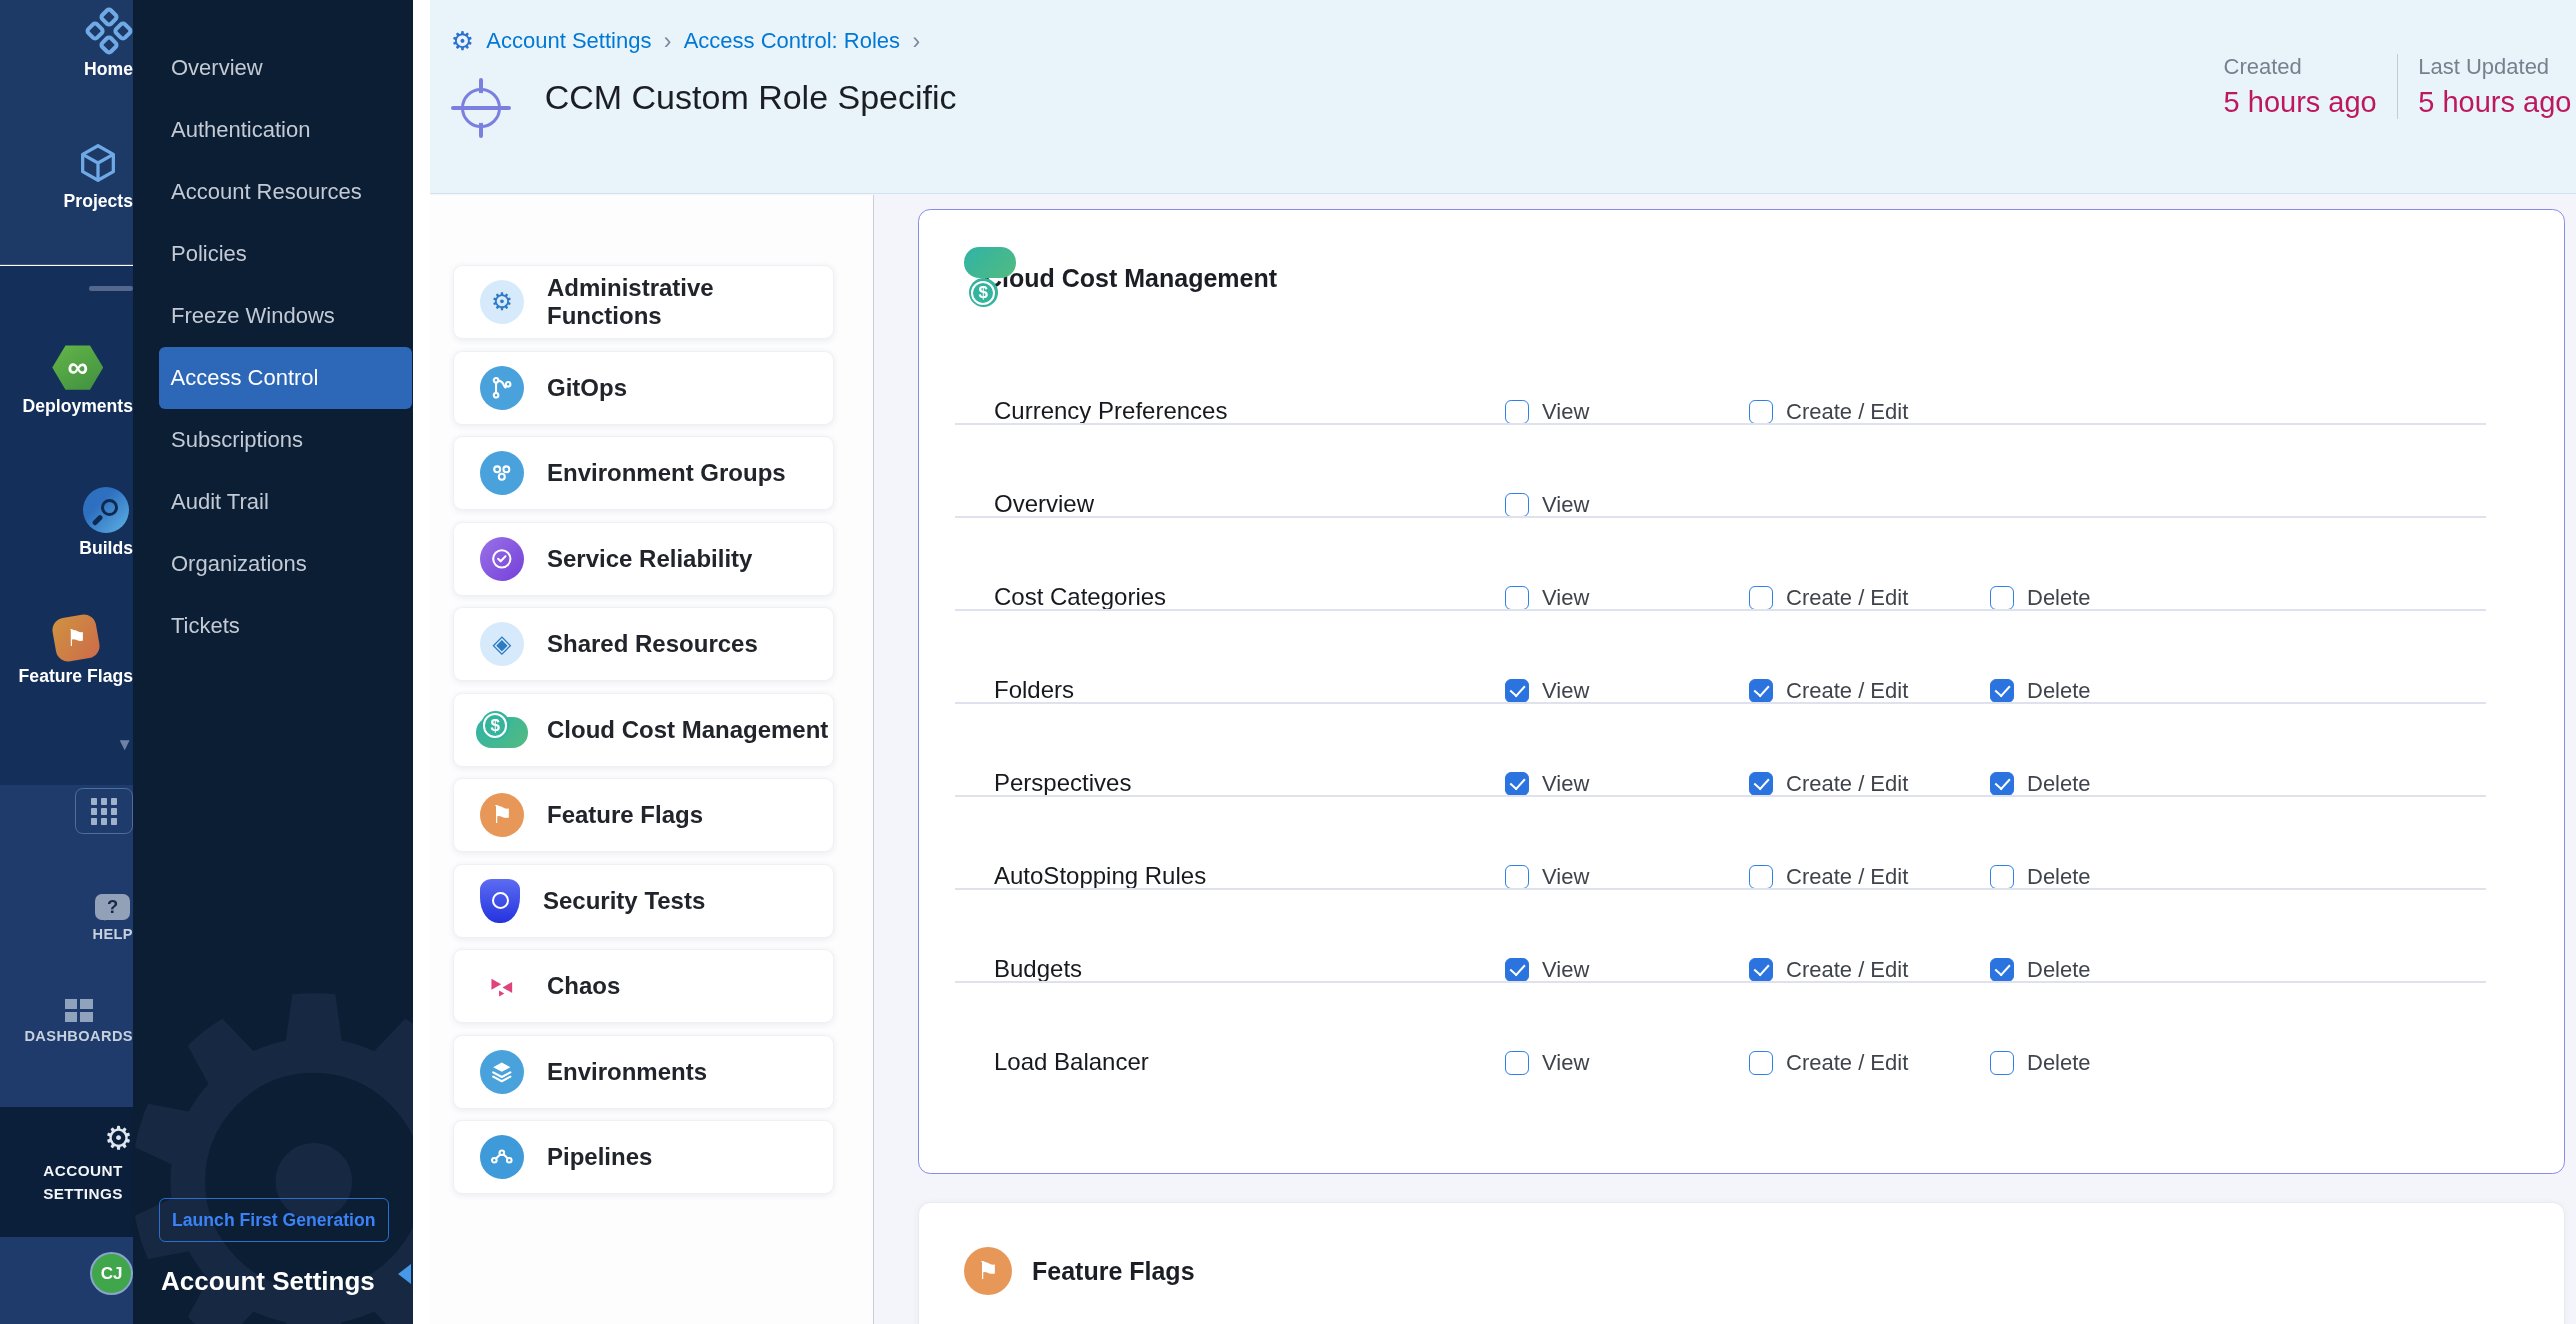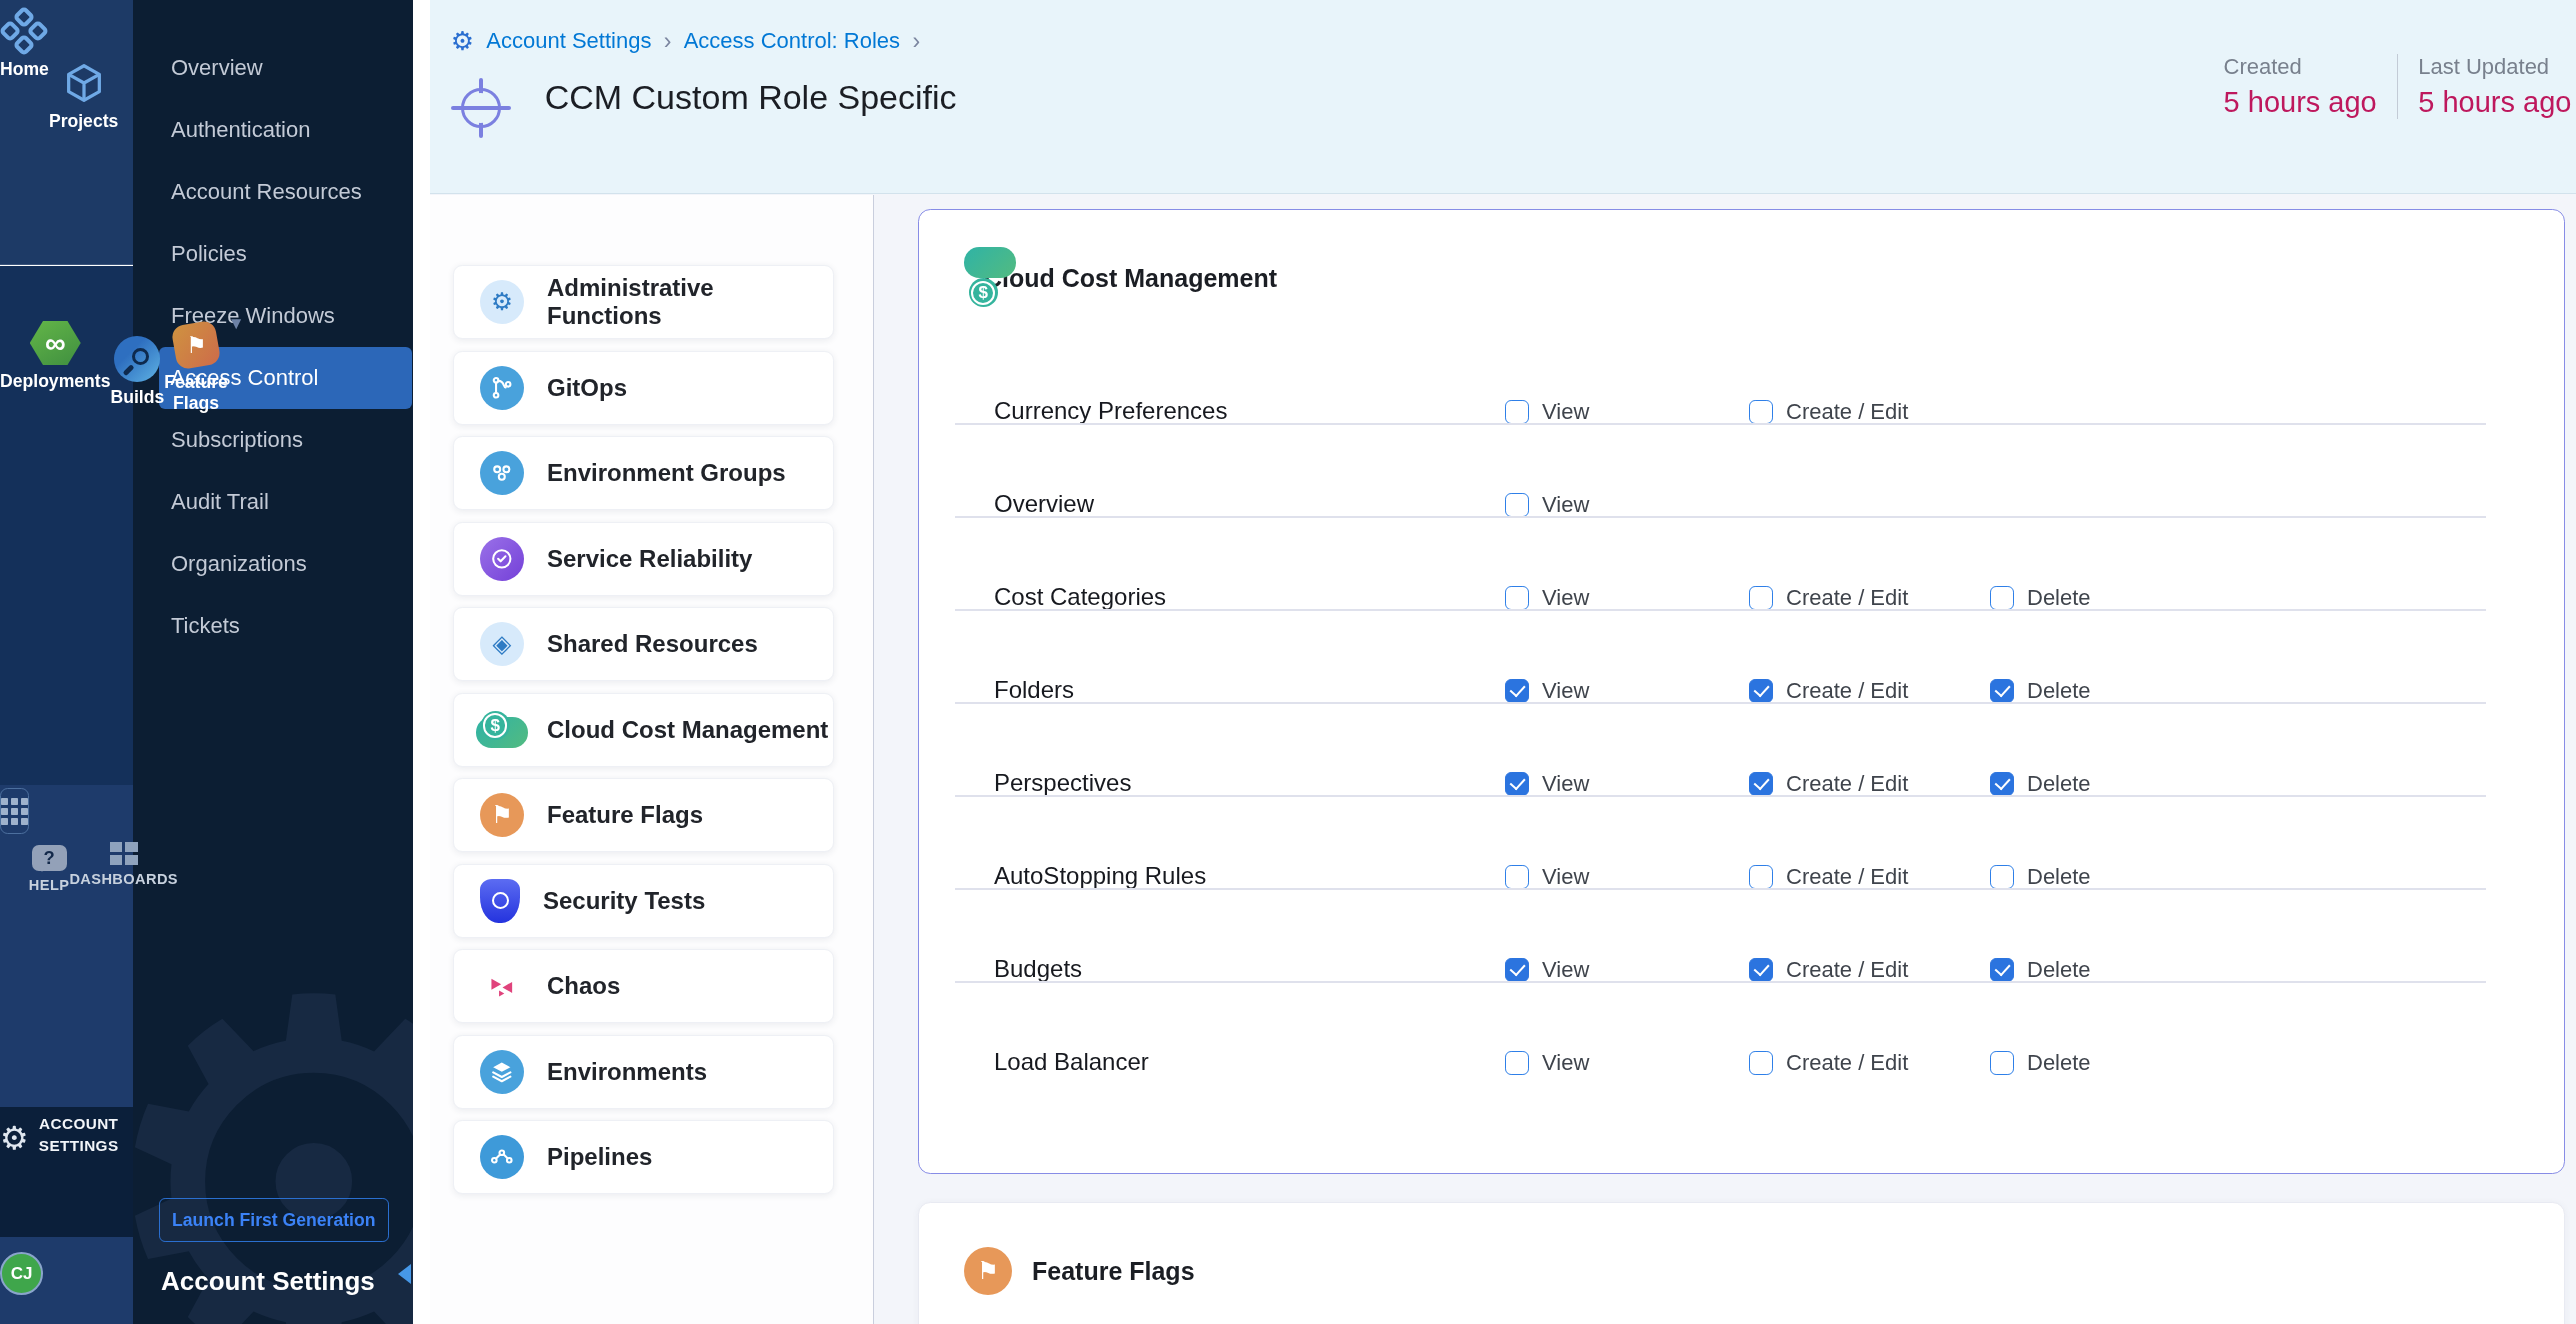--- a/index.html
+++ b/index.html
@@ -6,21 +6,21 @@
   html,body { width:2576px; height:1324px; }
   body {
     font-family:"Liberation Sans","DejaVu Sans",sans-serif;
     background:#ffffff; overflow:hidden; position:relative;
     -webkit-font-smoothing:antialiased;
   }
   .screen { position:absolute; inset:0; }
 
   
   .rail { position:absolute; left:0; top:0; width:133px; height:1324px; z-index:4; }
-  .rail-sec { position:absolute; left:0; width:133px; display:flex; flex-direction:row; align-items:flex-start; }
+  .rail-sec { position:absolute; left:0; width:133px; display:flex; flex-direction:column; align-items:flex-end; }
   .rail-sec.top  { top:0;     height:265px; background:#1d3a66; border-bottom:0.8px solid rgba(255,255,255,.14); }
   .rail-sec.mid  { top:266px; height:519px; background:#14305a; }
   .rail-sec.low  { top:785px;height:323px; background:#1e3b6b; }
   .rail-sec.acct { top:1107px;height:130px; background:#0b1f3a; }
   .rail-sec.ava  { top:1237px;height:87px; background:#1e3b6b; }
 
   .rail-item { display:flex; flex-direction:column; align-items:center; cursor:pointer; }
   .rail-label { color:#fff; font-size:17.6px; font-weight:700; margin-top:5.4px; text-align:center; }
   .rail-small { color:#c7d1de; font-size:14.6px; font-weight:600; letter-spacing:0.4px; margin-top:6.1px; text-align:center; }
 

